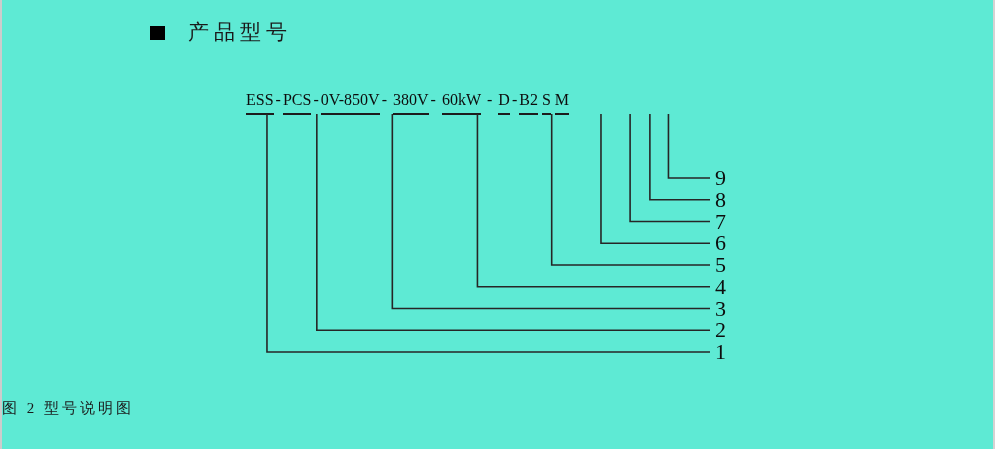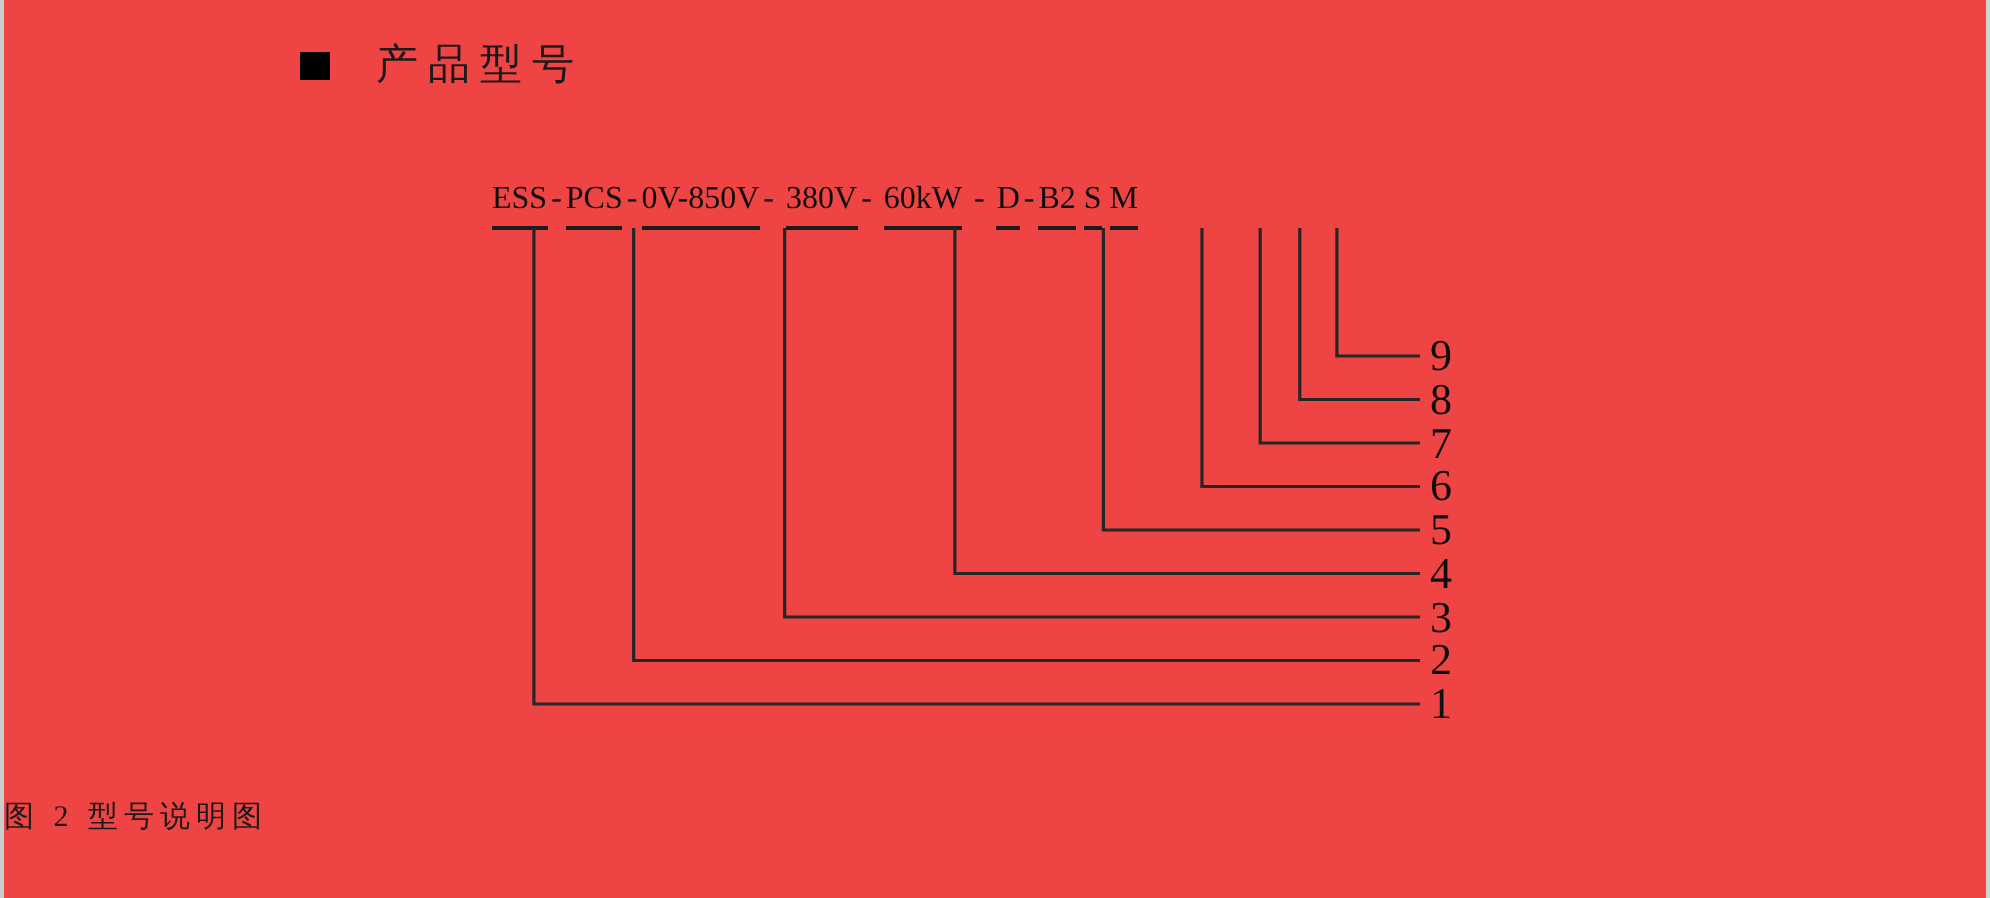--- a/index.html
+++ b/index.html
@@ -5,21 +5,21 @@
   html, body {
     margin: 0;
     padding: 0;
     background: #ffffff;
     font-family: "Liberation Serif", "DejaVu Serif", serif;
   }
   .page {
     position: relative;
     width: 995px;
     height: 449px;
-    background: #ef4444;
+    background: #5eead4;
     border-left: 2px solid #cccccc;
     border-right: 2px solid #d6d2d2;
     box-sizing: border-box;
     overflow: hidden;
     color: #111111;
   }
   
   .heading {
     position: absolute;
     left: 148px;

